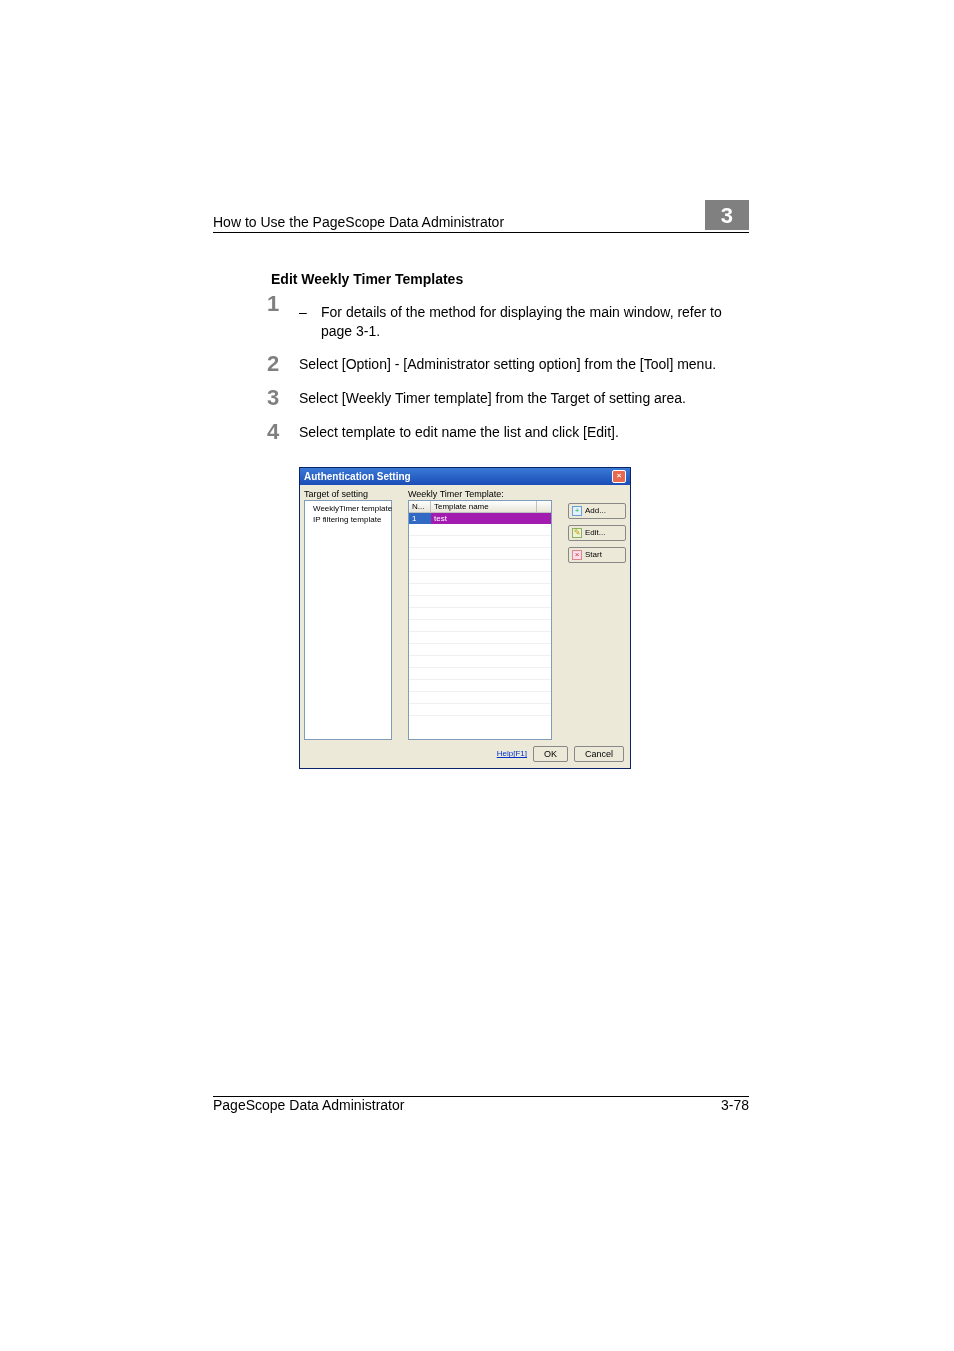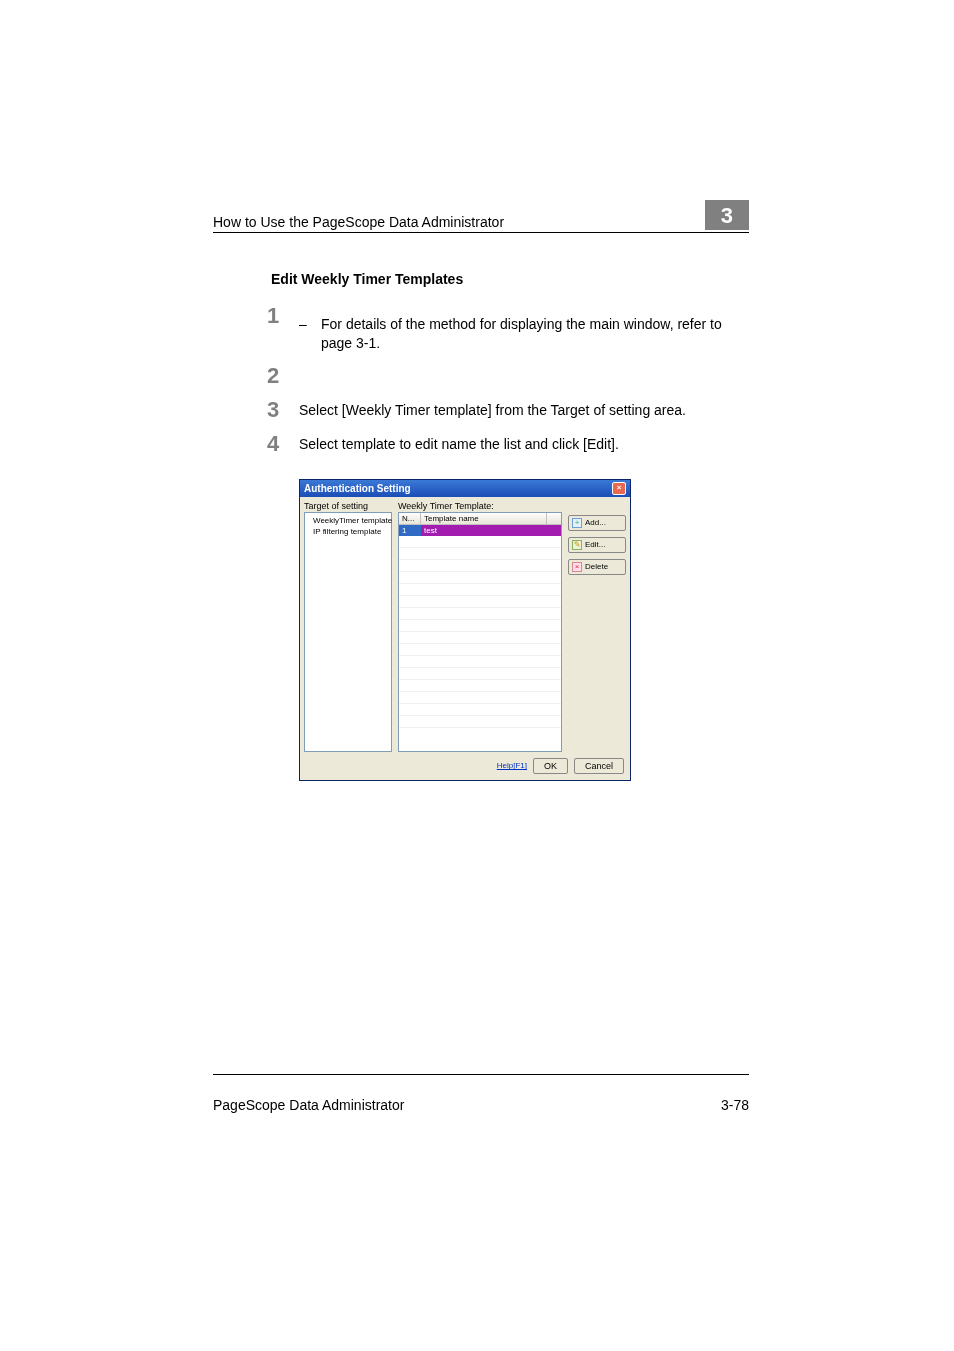--- a/index.html
+++ b/index.html
@@ -37,21 +37,21 @@
     padding: 4px 16px 2px 16px;
     line-height: 1;
     margin-left: 18px;
     height: 30px;
     display: flex;
     align-items: center;
   }
   .subhead {
     font-weight: bold;
     font-size: 14px;
-    margin: 0 0 20px 58px;
+    margin: 0 0 8px 58px;
   }
   .step-list {
     list-style: none;
     margin: 0 0 0 54px;
     padding: 0;
     counter-reset: none;
   }
   .step-item {
     display: flex;
     align-items: flex-start;
@@ -105,20 +105,21 @@
     width: 14px; height: 13px;
     background: #e86850;
     border: 1px solid #fff;
     border-radius: 2px;
     display: flex; align-items: center; justify-content: center;
     font-size: 8px; line-height: 1; color: #fff; font-weight: bold;
   }
   .dialog-body {
     display: flex;
     padding: 4px 4px 0 4px;
+    gap: 10px;
   }
   .treecol {
     width: 88px;
     flex: 0 0 88px;
     margin-right: 6px;
   }
   .treelabel {
     font-size: 9px;
     margin-bottom: 1px;
   }
@@ -216,21 +217,21 @@
     padding: 2px 10px;
     font-size: 9px;
     margin-left: 6px;
   }
   .bottom-bar {
     position: absolute;
     left: 213px;
     right: 205px;
     bottom: 90px;
     border-top: 1px solid #000;
-    padding-top: 22px;
+    padding-top: 0;
     display: flex;
     font-size: 14px;
   }
   .bottom-bar .doc-title { flex: 1 1 auto; }
 </style>
 </head>
 <body>
 
 <div class="page">
 
@@ -246,20 +247,21 @@
       <div class="step-num">1</div>
       <div class="step-body">
         <div class="substep">
           <div class="dash">–</div>
           <div>For details of the method for displaying the main window, refer to page 3-1.</div>
         </div>
       </div>
     </li>
     <li class="step-item">
       <div class="step-num">2</div>
+      <div class="step-body">Select [Option] - [Administrator setting option] from the [Tool] menu.</div>
     </li>
     <li class="step-item">
       <div class="step-num">3</div>
       <div class="step-body">Select [Weekly Timer template] from the Target of setting area.</div>
     </li>
     <li class="step-item">
       <div class="step-num">4</div>
       <div class="step-body">Select template to edit name the list and click [Edit].</div>
     </li>
   </ul>
@@ -314,21 +316,21 @@
           <div class="dlg-btn">
             <span class="ico add">+</span>
             <span>Add...</span>
           </div>
           <div class="dlg-btn">
             <span class="ico edit">✎</span>
             <span>Edit...</span>
           </div>
           <div class="dlg-btn">
             <span class="ico del">×</span>
-            <span>Delete</span>
+            <span>Start</span>
           </div>
         </div>
       </div>
       <div class="dialog-footer">
         <span class="helplink">Help[F1]</span>
         <span class="foot-btn">OK</span>
         <span class="foot-btn">Cancel</span>
       </div>
     </div>
   </div>

